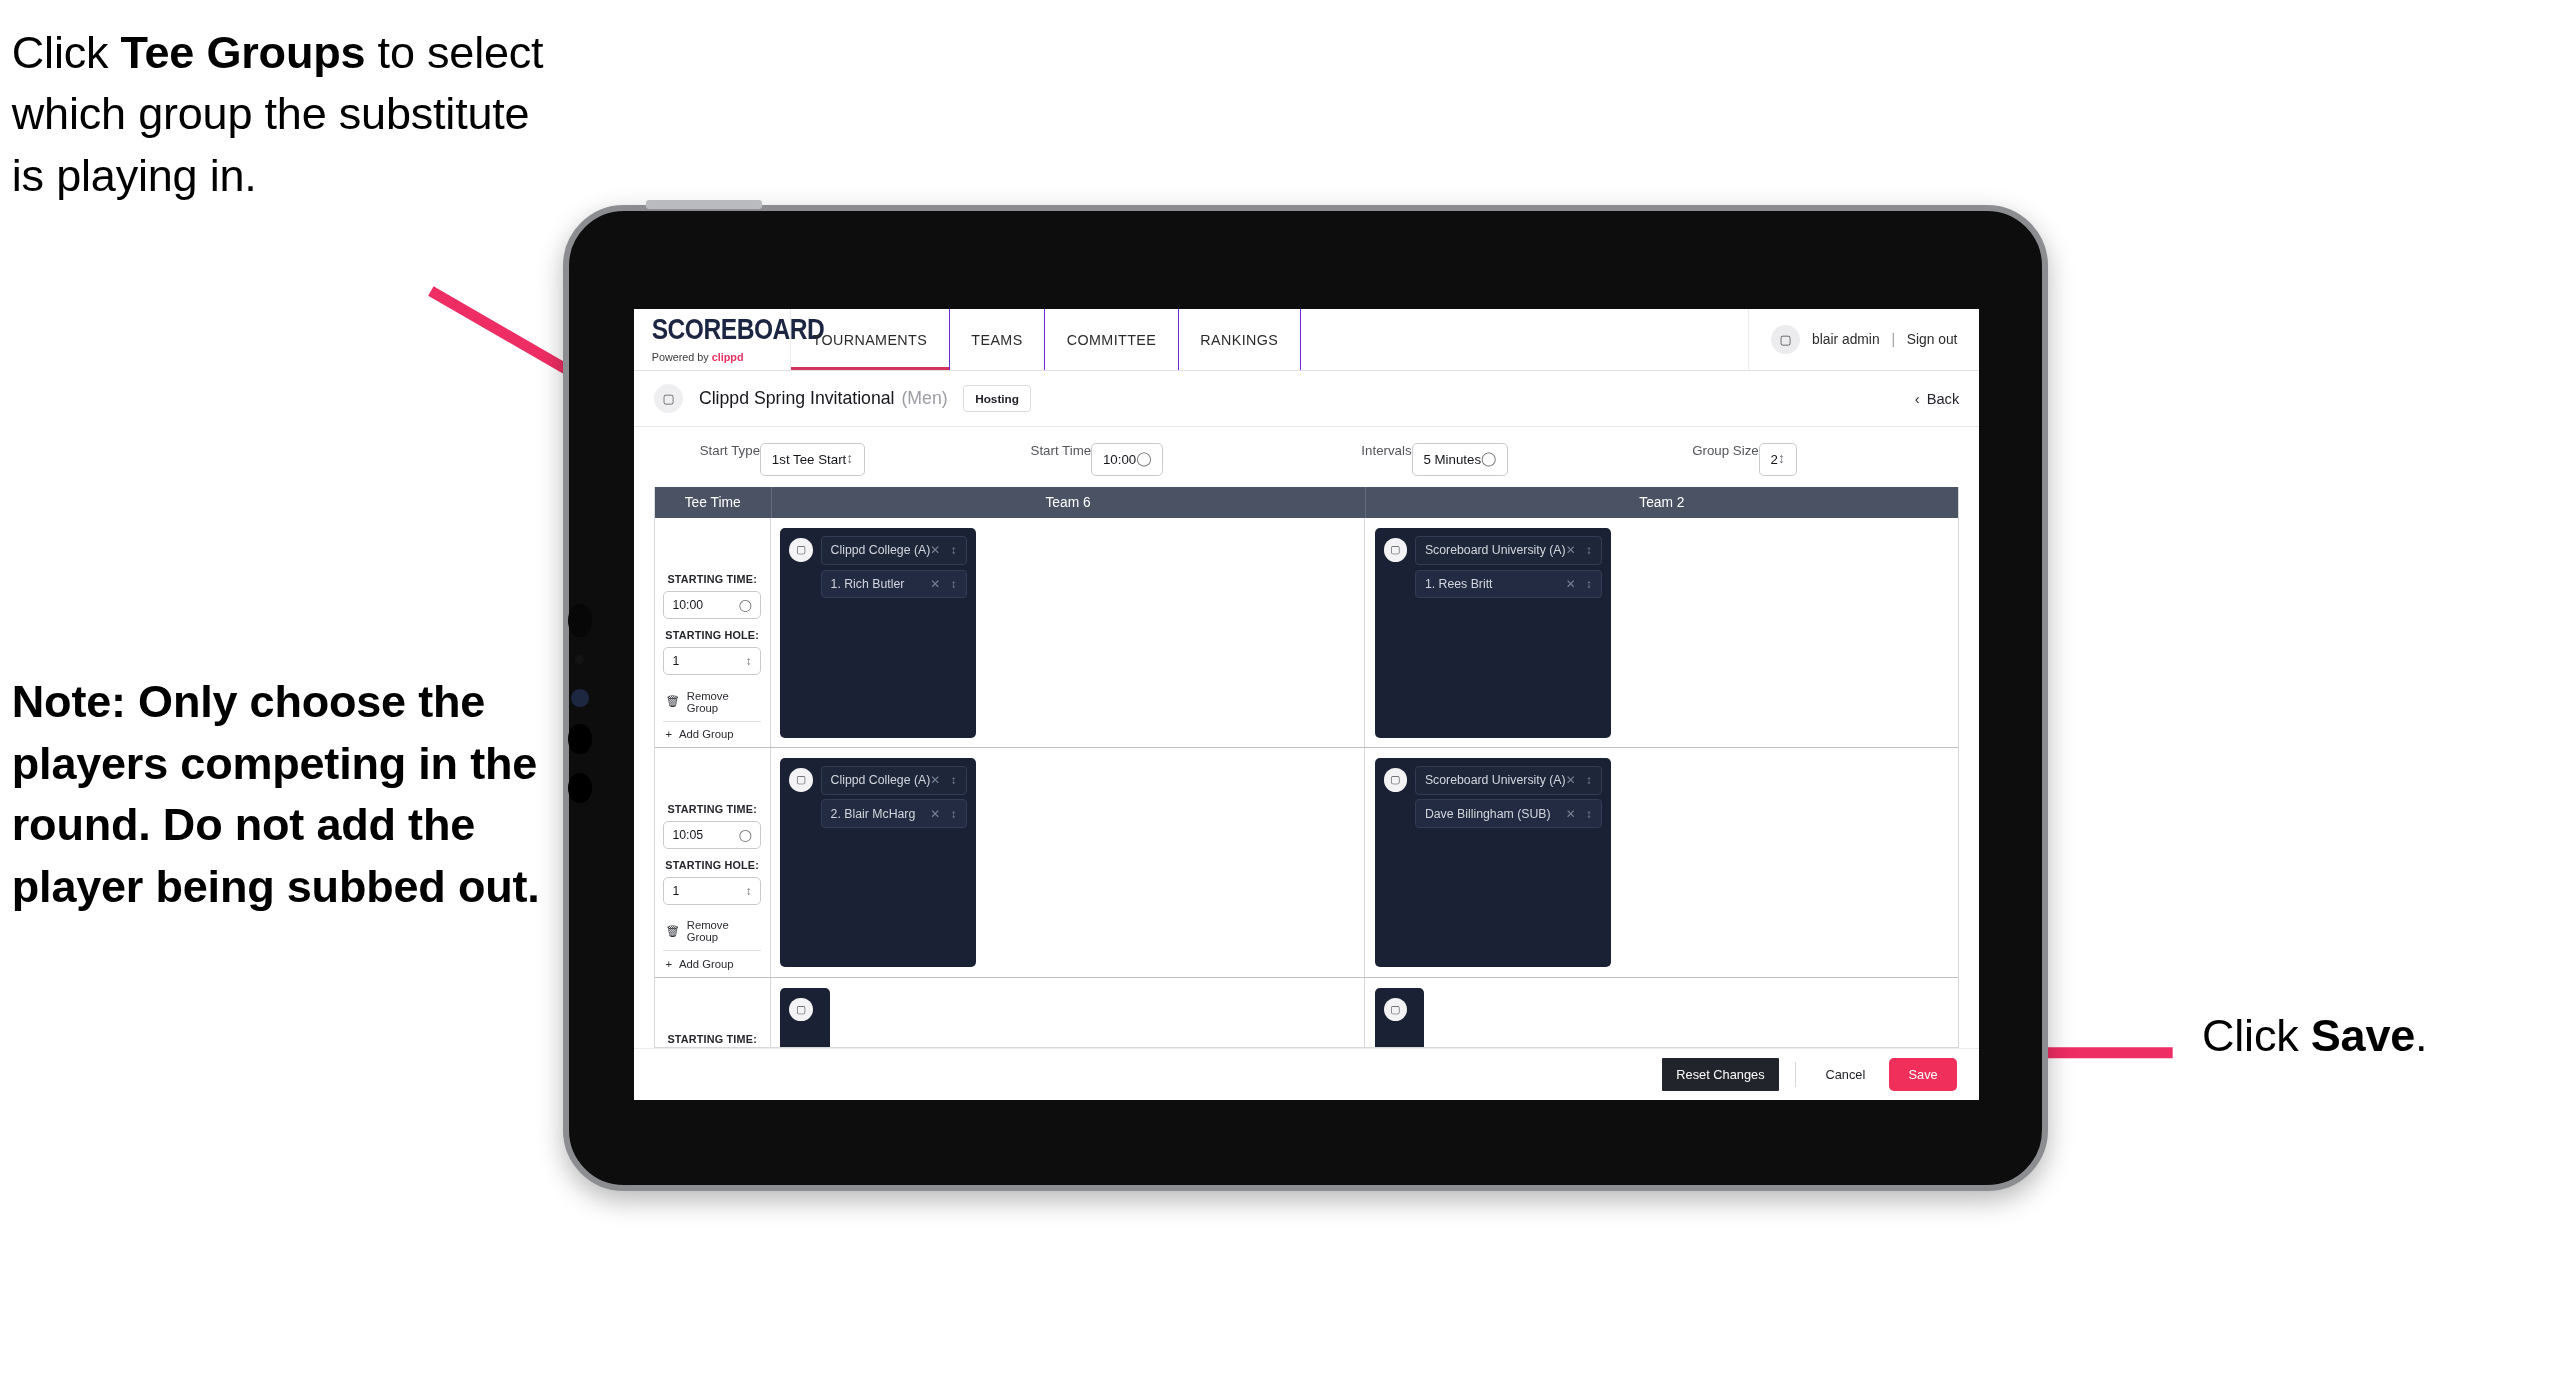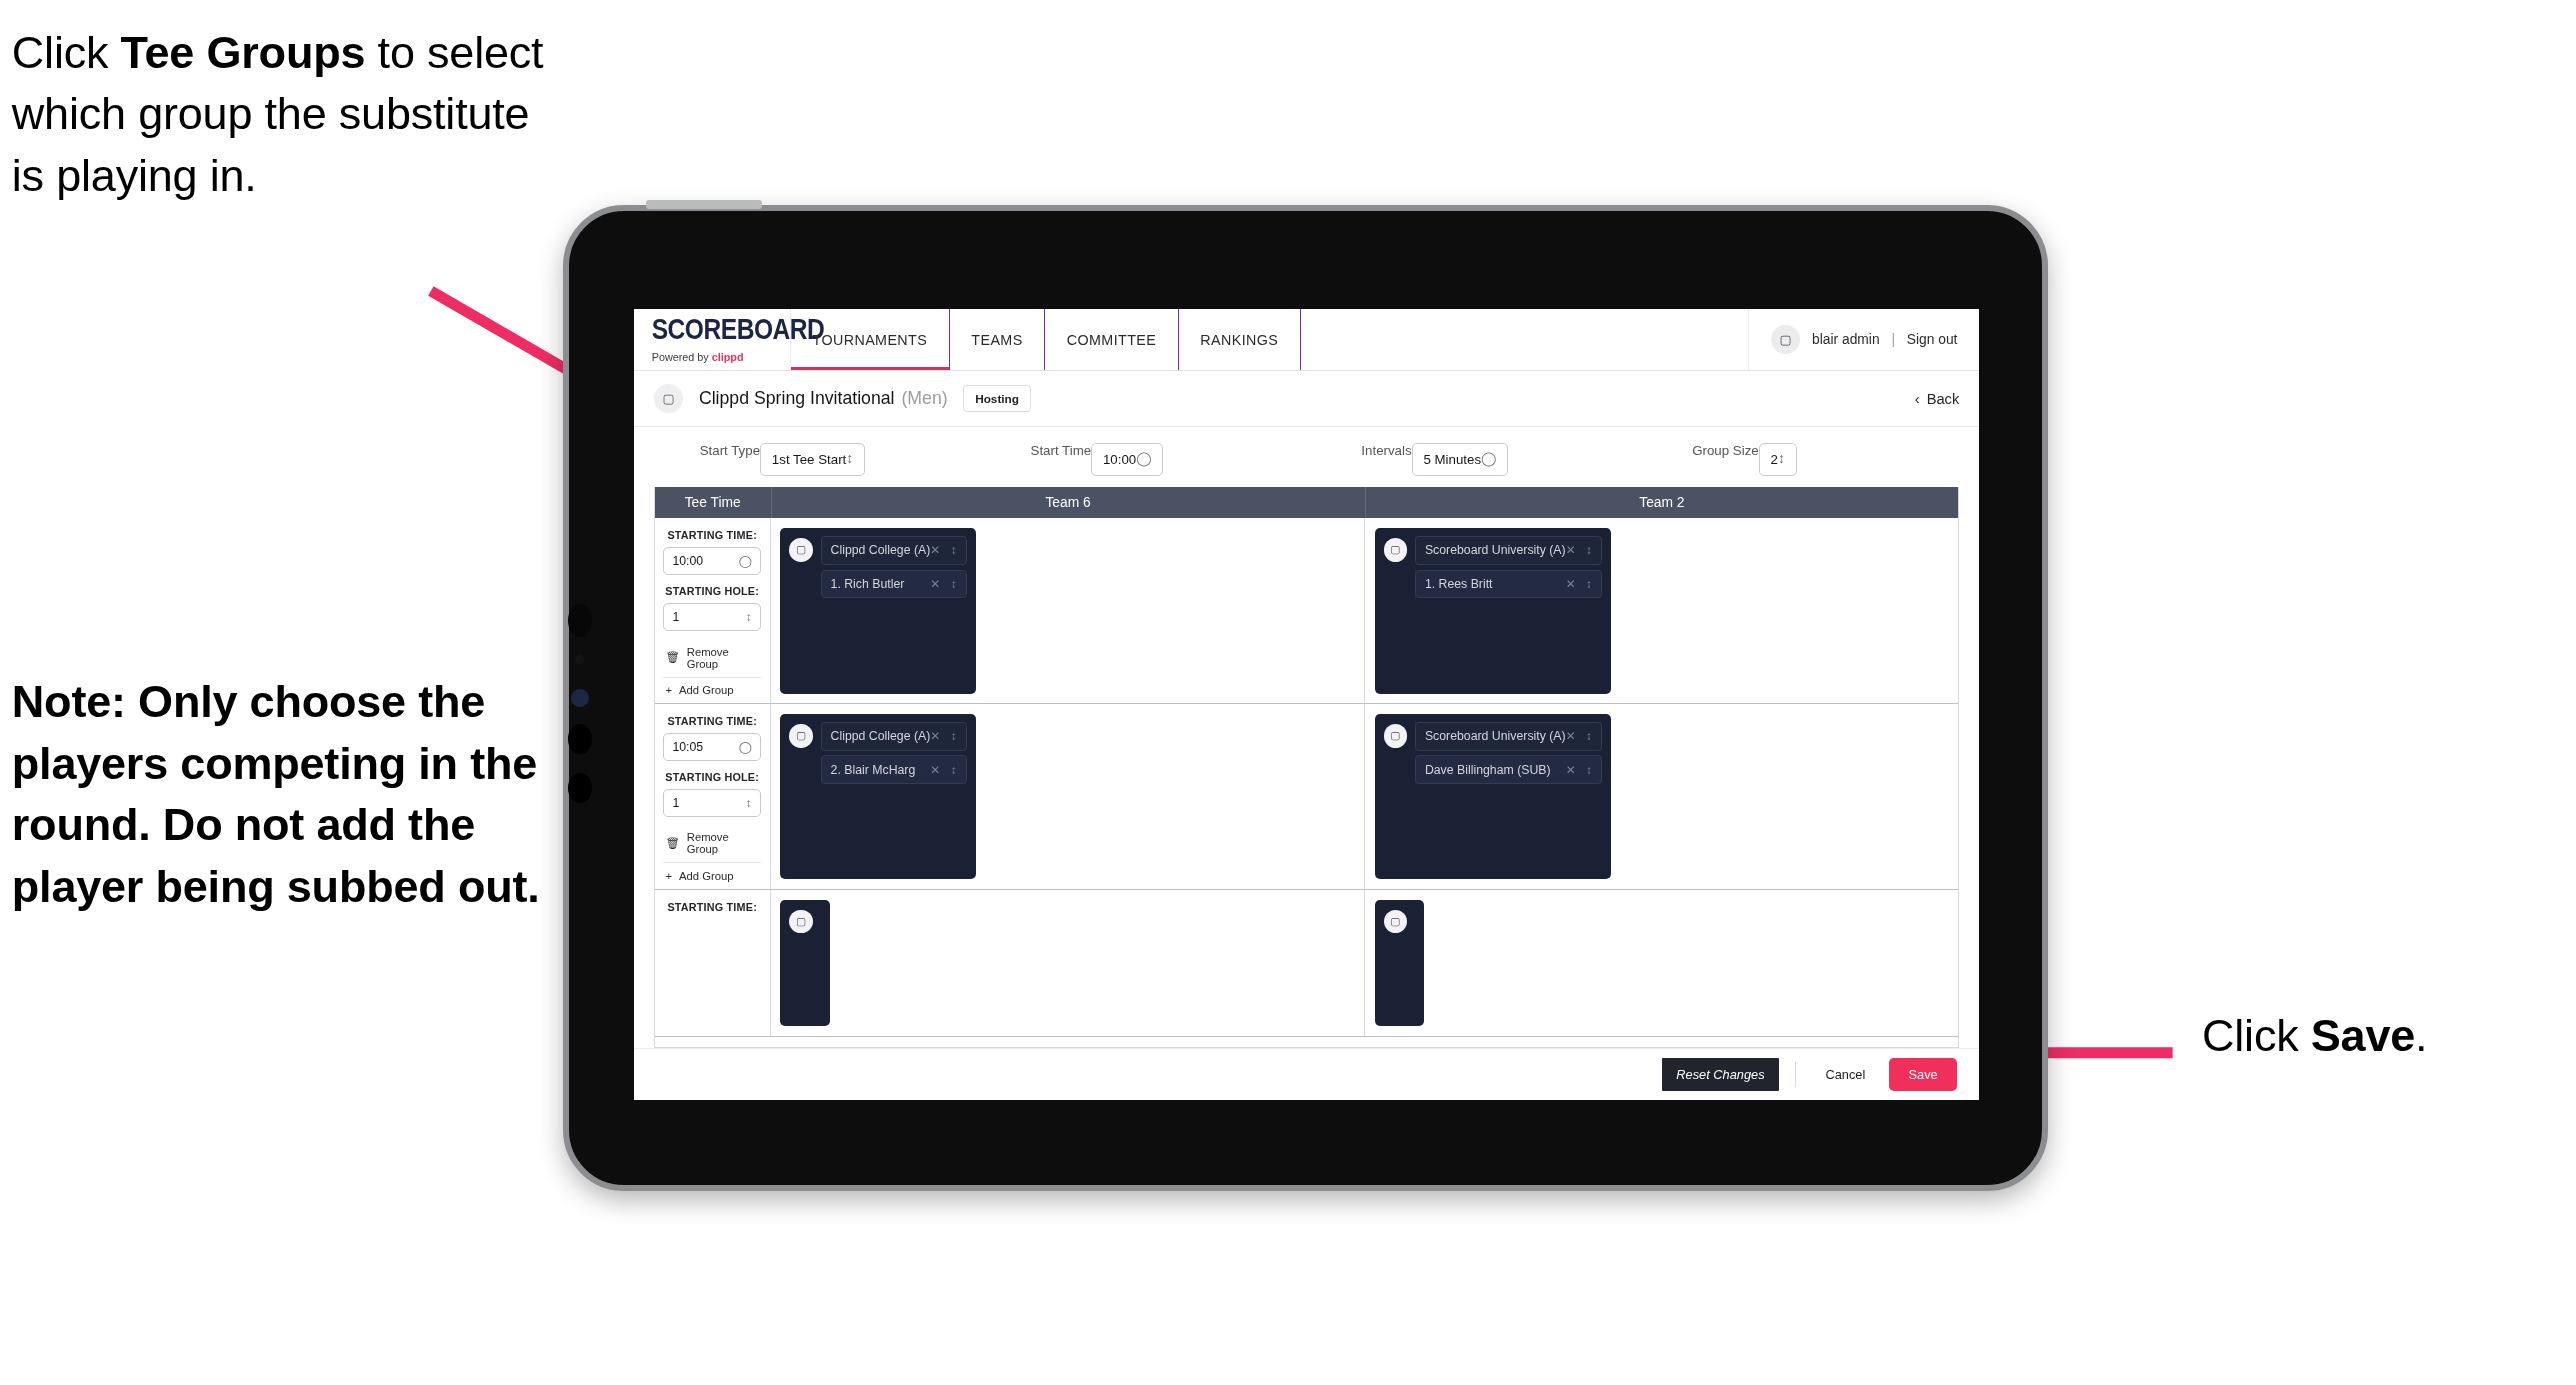--- a/index.html
+++ b/index.html
@@ -86,36 +86,36 @@
   .th{display:flex;align-items:center;justify-content:center;font-size:13.8px;}
   .th.c1{width:116px;border-right:1px solid #636b7c;}
   .th.c2{flex:1;border-right:1px solid #636b7c;}
   .th.c3{flex:1;}
   .tbody{flex:1;overflow:hidden;background:#fff;}
   .grow{display:flex;border-bottom:1px solid #bfc0c4;min-height:146px;}
   .gcell{display:flex;}
   .gcell.c1{width:116px;border-right:1px solid #d7d8db;flex-direction:column;align-items:center;padding:10.8px 8.8px 0 8.8px;box-sizing:border-box;}
   .gcell.c2{flex:1;border-right:1px solid #d7d8db;padding:9.8px;box-sizing:border-box;}
   .gcell.c3{flex:1;padding:9.8px;box-sizing:border-box;}
-  .cap{font-size:10.8px;font-weight:bold;color:#24262b;letter-spacing:0.2px;margin-bottom:5.9px;}
+  .cap{font-size:10.8px;font-weight:bold;color:#24262b;letter-spacing:0.2px;margin-bottom:5.9px;margin-top:44px;}
   .mini{width:100%;height:27.5px;border:1px solid #c9cacd;border-radius:4.9px;display:flex;align-items:center;padding:0 7.9px;box-sizing:border-box;font-size:12.3px;color:#14161a;}
   .mini .ic{margin-left:auto;color:#6f7176;font-size:11.8px;}
   .glink{width:100%;display:flex;align-items:center;gap:6.9px;font-size:11.3px;color:#2a2c31;padding:6.9px 2px;border-top:1px solid #e2e2e4;box-sizing:border-box;}
   .glink.first{margin-top:7.9px;border-top:none;}
   .gcard{background:#1a2134;border-radius:4.9px;padding:7.9px 8.8px 7.9px 8.8px;display:flex;align-items:flex-start;gap:7.9px;}
   .gcard .badge{width:23.6px;height:23.6px;border-radius:50%;background:#f3f3f5;color:#4b4d52;font-size:10.8px;display:flex;align-items:center;justify-content:center;flex:none;margin-top:2px;}
   .rows{flex:1;display:flex;flex-direction:column;gap:4.9px;}
   .row{background:#222b41;border:1px solid #333c55;border-radius:3.9px;height:26.5px;display:flex;align-items:center;padding:0 8.8px;}
   .row.team{background:#1e2639;}
   .row .lbl{font-size:12.3px;color:#d3d6de;}
   .row .acts{margin-left:auto;display:flex;align-items:center;gap:10.8px;color:#7d8497;font-size:11.8px;}
 
   
   .footer{height:51px;display:flex;align-items:center;justify-content:flex-end;gap:0;padding:0 21.6px;background:#fff;flex:none;border-top:1px solid #ececee;}
-  .btn-reset{background:#21242b;color:#fff;font-size:12.8px;border-radius:1px;padding:8.8px 14.7px;font-style:italic;}
+  .btn-reset{background:#21242b;color:#fff;font-size:12.8px;border-radius:1px;padding:8.8px 14.7px;}
   .vdiv{width:1px;height:25.6px;background:#d7d8db;margin:0 15.7px;}
   .btn-cancel{font-size:12.8px;color:#1b1d22;padding:8.8px 13.8px;}
   .btn-save{background:#f0305a;color:#fff;font-size:12.8px;border-radius:4.9px;padding:8.8px 19.7px;margin-left:9.8px;}
 </style>
 </head>
 <body>
 
 <div class="anno" id="anno-top"><span>Click </span><b>Tee Groups</b><span> to select which group the substitute is playing in.</span></div>
 
 <div class="anno" id="anno-note">Note: Only choose the players competing in the round. Do not add the player being subbed out.</div>

